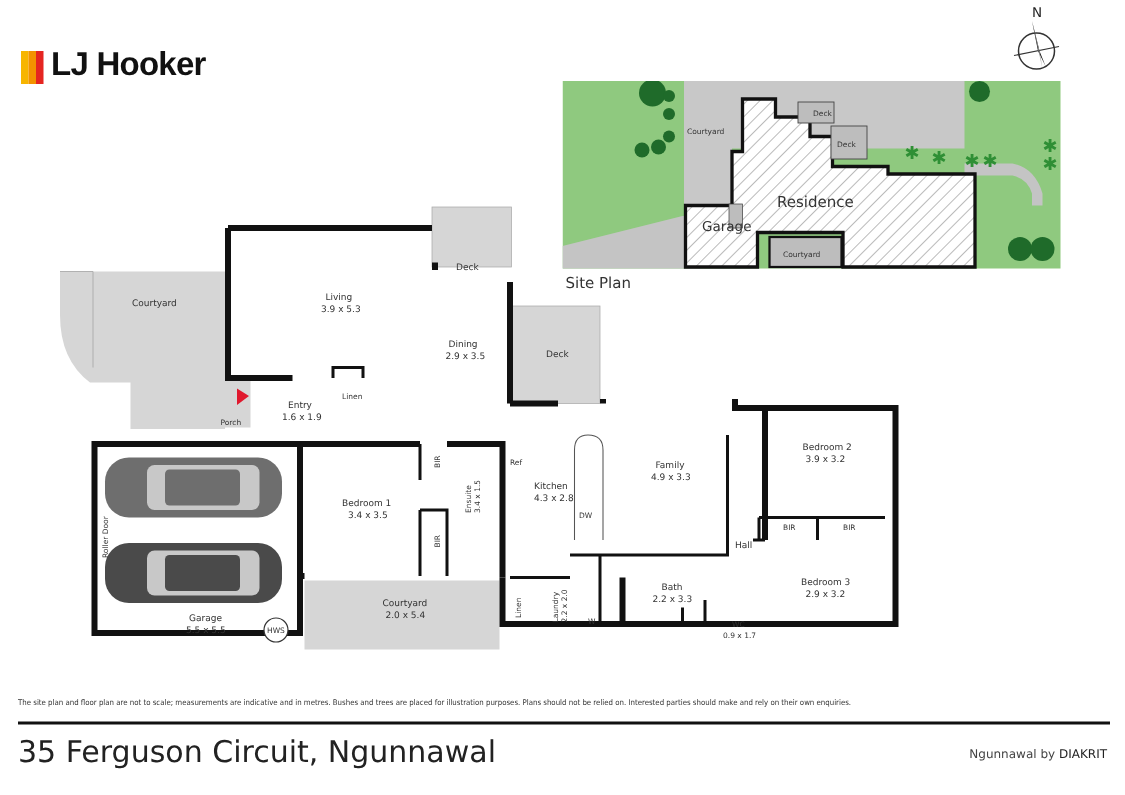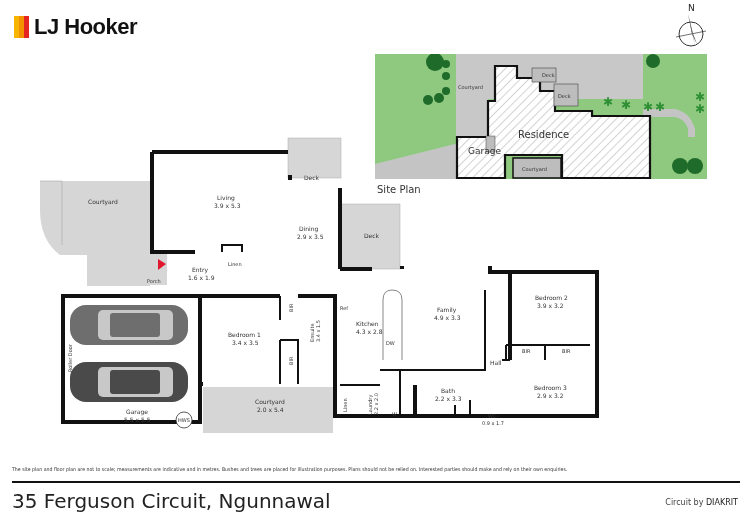--- a/index.html
+++ b/index.html
@@ -1,17 +1,17 @@
 <!DOCTYPE html>
 <html><head>
   <meta charset="utf-8">
   <style>
     html, body { margin: 0; padding: 0; background: #ffffff; }
     body { width: 750px; height: 530px; position: relative; overflow: hidden; font-family: "DejaVu Sans", sans-serif; color: #222; }
-    .logo { position: absolute; left: 14px; top: 14px; display: flex; align-items: center; }
+    .logo { position: absolute; left: 14px; top: 30px; display: flex; align-items: flex-end; }
     .logo-bars { display: flex; height: 22px; margin-right: 5px; }
     .logo-bars span { width: 5px; height: 22px; display: block; }
     .logo-text { font-family: "Liberation Sans", sans-serif; font-size: 22px; font-weight: bold; color: #111; letter-spacing: -0.5px; }
     svg text { font-family: "DejaVu Sans", sans-serif; fill: #333; }
     .lbl { font-size: 6px; }
     .lbl-s { font-size: 5px; }
     .disclaimer { position: absolute; left: 12px; top: 466px; font-size: 5.2px; color: #333; white-space: nowrap; font-family: "DejaVu Sans Condensed", "DejaVu Sans", sans-serif; }
     .rule { position: absolute; left: 12px; top: 481px; width: 728px; height: 2px; background: #111; }
     .address { position: absolute; left: 12px; top: 489px; font-size: 20px; color: #222; font-family: "DejaVu Sans", sans-serif; }
     .credit { position: absolute; right: 12px; top: 498px; font-size: 8px; color: #444; }
@@ -178,15 +178,15 @@
   <text class="lbl-s" x="522" y="353">BIR</text>
   <text class="lbl-s" x="562" y="353">BIR</text>
   <text class="lbl" x="534" y="390">Bedroom 3</text>
   <text class="lbl" x="537" y="398">2.9 x 3.2</text>
 </svg>
 
 <div class="disclaimer">The site plan and floor plan are not to scale; measurements are indicative and in metres. Bushes and trees are placed for illustration purposes. Plans should not be relied on. Interested parties should make and rely on their own enquiries.</div>
 <div class="rule"></div>
 <div class="address">35 Ferguson Circuit, Ngunnawal</div>
 <div class="credit">
-  <span>Circuit by</span>
+  <span>Ngunnawal by</span>
   <b>DIAKRIT</b>
 </div>
 
 </body></html>

